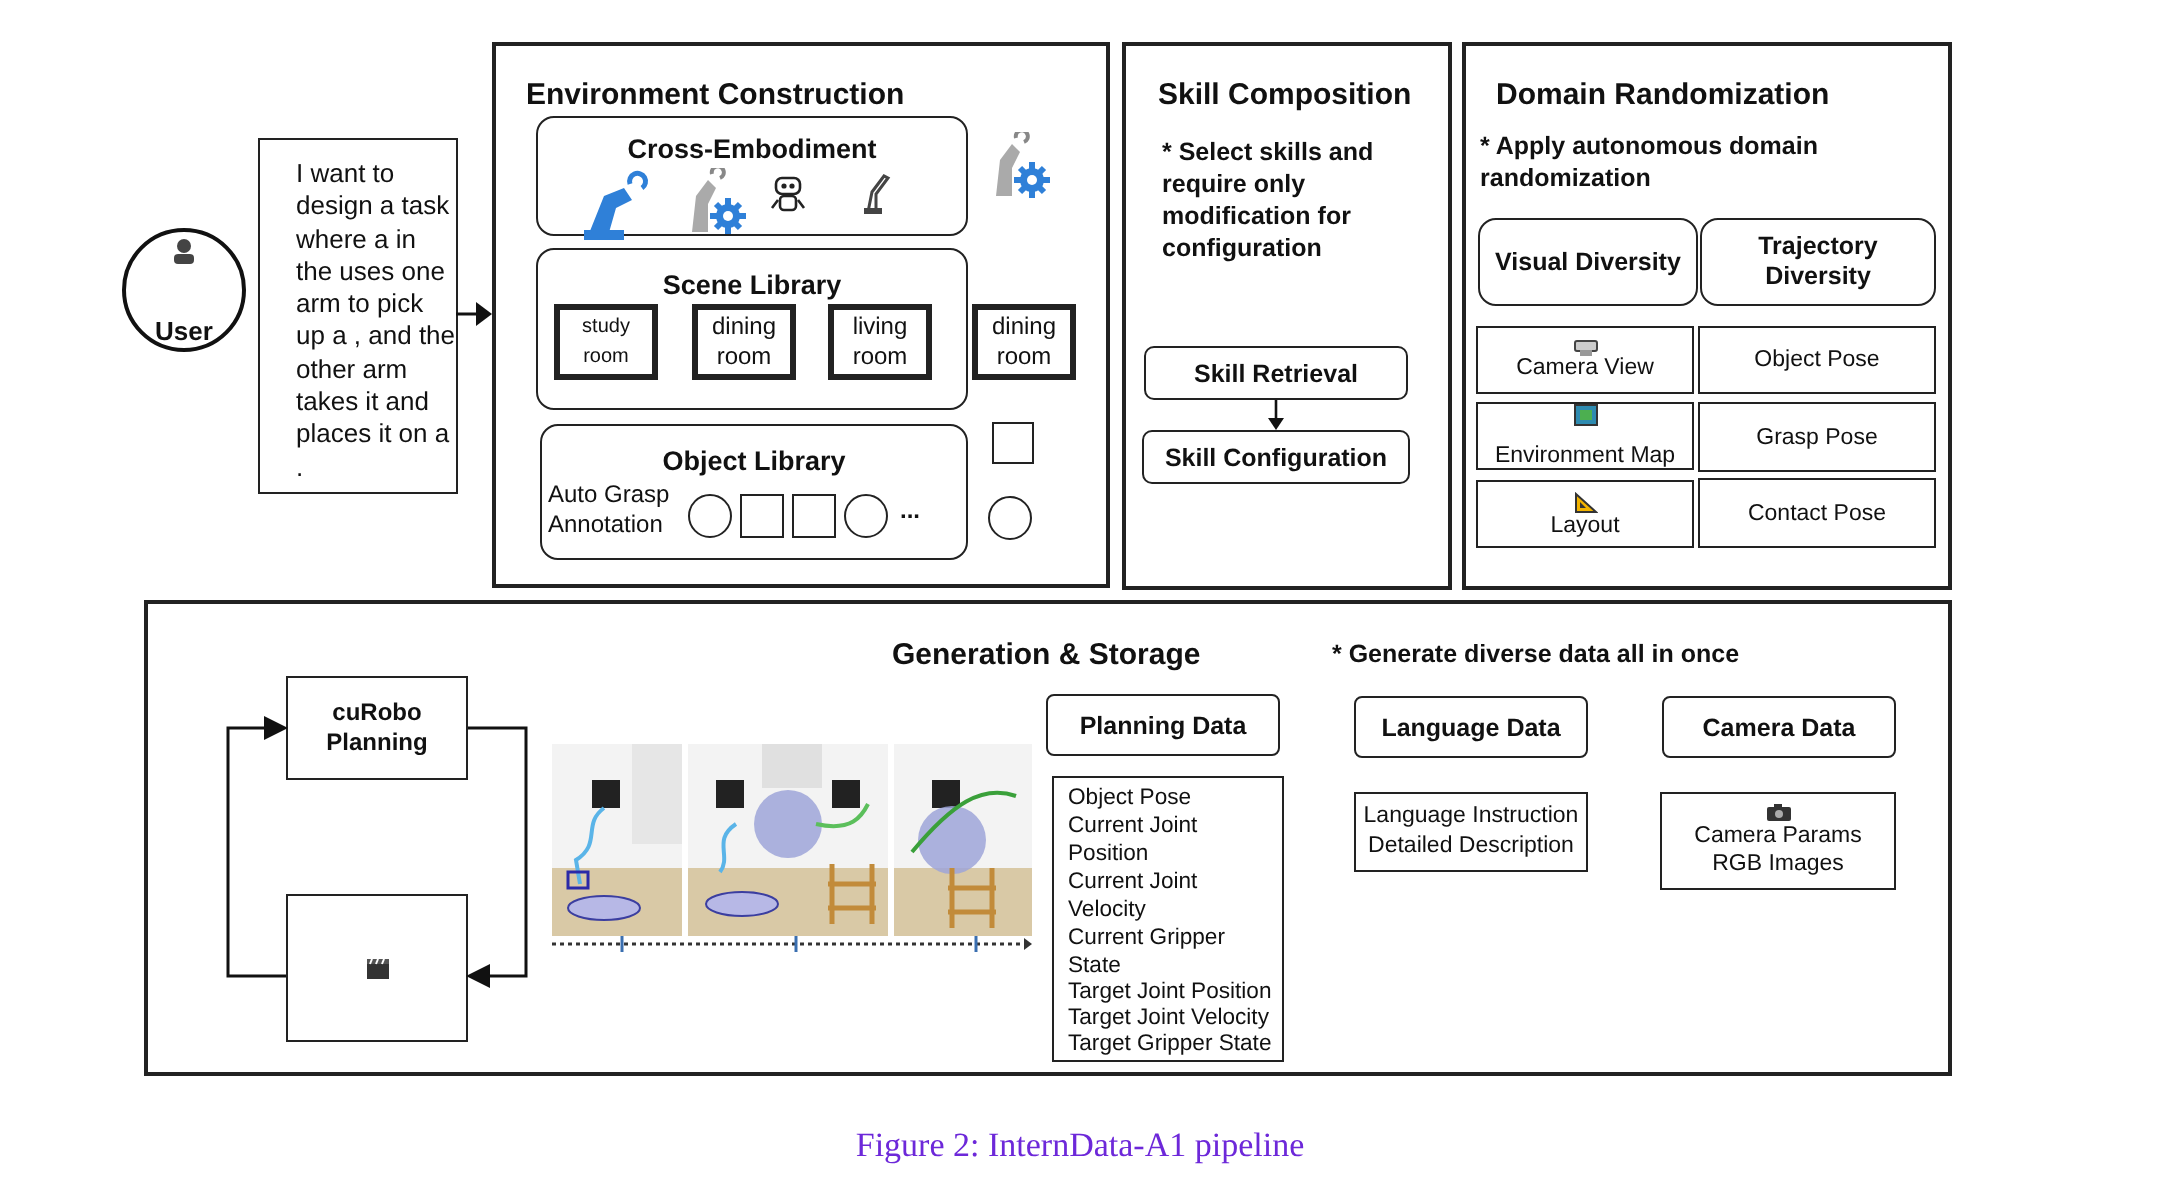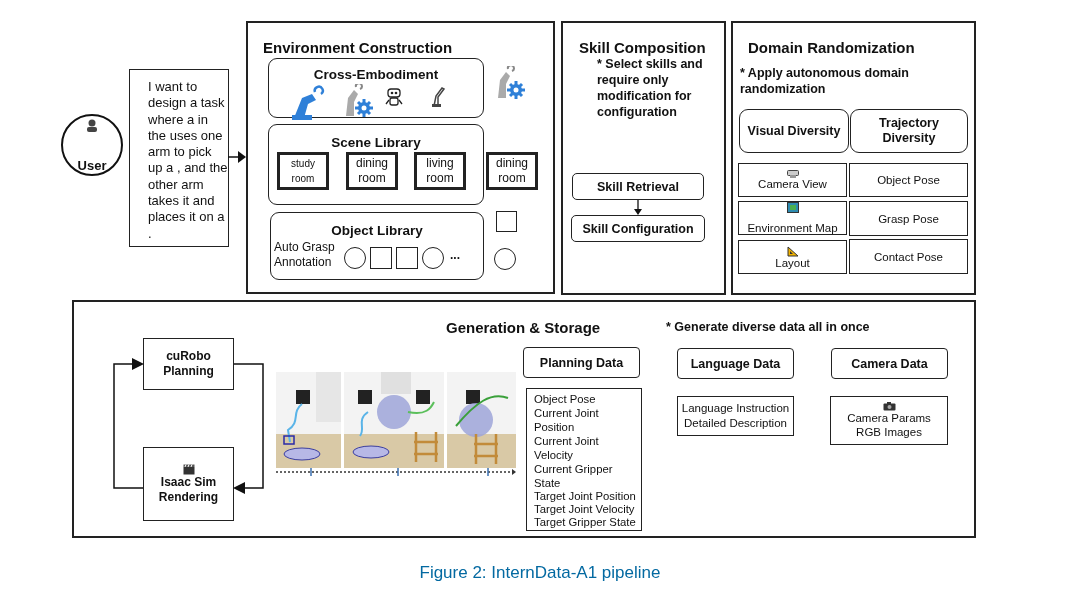--- a/index.html
+++ b/index.html
@@ -114,21 +114,21 @@
   <span class="shape-sq" style="width:22px;height:22px;"></span>
   <span class="shape-sq" style="width:22px;height:22px;"></span>
   <span class="shape-ci"></span>
   <span class="b" style="font-size:12px;margin-left:2px;margin-top:-6px;">...</span>
 </div>
 <span class="abs shape-sq" style="left:496px;top:211px;width:21px;height:21px;"></span>
 <span class="abs shape-ci" style="left:494px;top:248px;"></span>
 
 <div class="abs panel" style="left:561px;top:21px;width:165px;height:274px;"></div>
 <div class="abs b" style="left:579px;top:39px;font-size:15px;">Skill Composition</div>
-<div class="abs b" style="left:581px;top:56px;width:115px;font-size:12.5px;line-height:16px;margin-left:16px;">* Select skills and require only modification for configuration</div>
+<div class="abs b" style="left:581px;top:68px;width:115px;font-size:12.5px;line-height:16px;">* Select skills and require only modification for configuration</div>
 <div class="abs rbox ctr b" style="left:572px;top:173px;width:132px;height:27px;font-size:12.5px;border-radius:5px;">Skill Retrieval</div>
 <svg class="abs" style="left:633px;top:200px;" width="10" height="15">
     <line x1="5" y1="0" x2="5" y2="10" stroke="#111" stroke-width="1.3"></line>
     <polygon points="1,9 5,15 9,9" fill="#111"></polygon>
   </svg>
 <div class="abs rbox ctr b" style="left:571px;top:215px;width:134px;height:27px;font-size:12.5px;border-radius:5px;">Skill Configuration</div>
 
 <div class="abs panel" style="left:731px;top:21px;width:245px;height:274px;"></div>
 <div class="abs b" style="left:748px;top:39px;font-size:15px;">Domain Randomization</div>
 <div class="abs b" style="left:740px;top:65px;width:200px;font-size:12.5px;line-height:16px;">* Apply autonomous domain randomization</div>
@@ -167,21 +167,20 @@
 
 <div class="abs sbox ctr b" style="left:143px;top:338px;width:91px;height:52px;font-size:12px;line-height:15px;padding:0 18px;">cuRobo Planning</div>
 <div class="abs sbox ctr col b" style="left:143px;top:447px;width:91px;height:74px;font-size:12px;line-height:15px;">
   <svg width="12" height="11" viewBox="0 0 12 11">
       <rect x="0.5" y="3" width="11" height="7.5" fill="#333"></rect>
       <polygon points="0.5,0.5 11.5,0.5 11.5,3 0.5,3" fill="#555"></polygon>
       <line x1="3" y1="0.5" x2="2" y2="3" stroke="#fff"></line>
       <line x1="6" y1="0.5" x2="5" y2="3" stroke="#fff"></line>
       <line x1="9" y1="0.5" x2="8" y2="3" stroke="#fff"></line>
     </svg>
-  <span style="padding:0 12px;">Isaac Sim Rendering</span>
 </div>
 <svg class="abs" style="left:100px;top:355px;" width="180" height="140">
   <polyline points="134,9 163,9 163,133 143,133" fill="none" stroke="#111" stroke-width="1.5"></polyline>
   <polygon points="133,133 145,127 145,139" fill="#111"></polygon>
   <polyline points="43,133 14,133 14,9 38,9" fill="none" stroke="#111" stroke-width="1.5"></polyline>
   <polygon points="44,9 32,3 32,15" fill="#111"></polygon>
 </svg>
 
 <svg class="abs" style="left:276px;top:372px;" width="240" height="104" viewBox="0 0 240 104">
   <g>
@@ -244,13 +243,13 @@
 <div class="abs sbox ctr col" style="left:830px;top:396px;width:118px;height:49px;font-size:11.5px;line-height:14px;">
   <svg width="13" height="9" viewBox="0 0 13 9">
       <rect x="0.5" y="1.5" width="12" height="7" rx="1" fill="#333"></rect>
       <rect x="4" y="0" width="4" height="2" fill="#333"></rect>
       <circle cx="6.5" cy="5" r="2" fill="#aaa"></circle>
     </svg>
   <span>Camera Params</span>
   <span>RGB Images</span>
 </div>
 
-<div class="abs" style="left:0;top:563px;width:1080px;text-align:center;font-family:Liberation Sans, sans-serif;font-size:17px;color:#0369a1;">Figure 2: InternData-A1 pipeline</div>
+<div class="abs" style="left:0;top:563px;width:1080px;text-align:center;font-family:Liberation Serif, serif;font-size:17px;color:#6d28d9;">Figure 2: InternData-A1 pipeline</div>
 
 </body></html>

